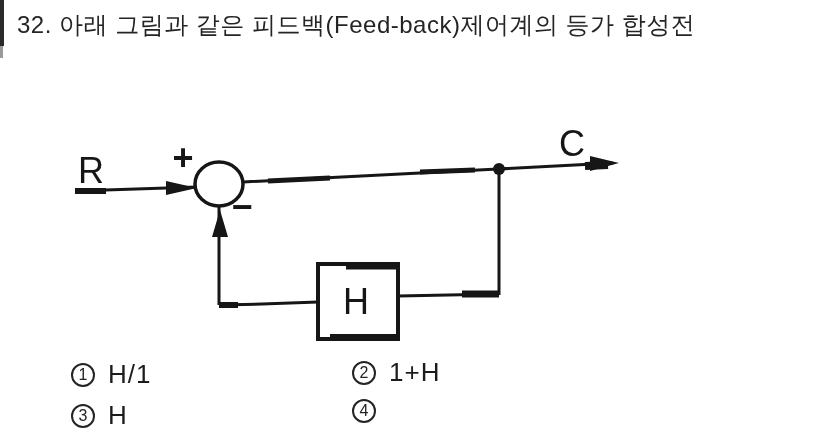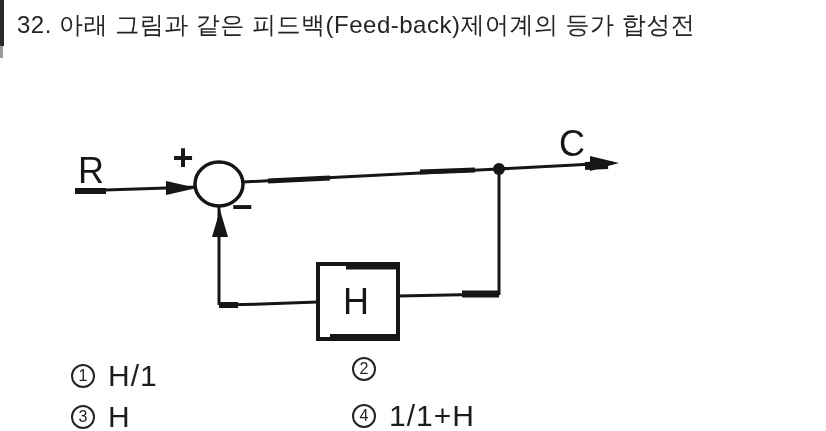--- a/index.html
+++ b/index.html
@@ -47,21 +47,21 @@
     box-sizing: border-box;
     width: 24px; height: 24px;
     border: 2px solid #242424;
     border-radius: 50%;
     display: flex; align-items: center; justify-content: center;
     font-size: 16px;
     color: #242424;
     flex: 0 0 auto;
   }
   .clabel {
-    font-size: 30px;
+    font-size: 26px;
     letter-spacing: 1px;
     color: #1c1c1c;
     white-space: nowrap;
   }
   .choice-1 { left: 71px; top: 359px; }
   .choice-2 { left: 352px; top: 357px; }
   .choice-3 { left: 71px; top: 400px; }
   .choice-4 { left: 352px; top: 399px; }
 </style>
 </head>
@@ -112,23 +112,23 @@
     <line x1="219" y1="305" x2="219" y2="207" stroke="#161616" stroke-width="3"></line>
     <polygon points="220,210 212,237 228,237" fill="#161616"></polygon>
   </svg>
 
   <div class="choice choice-1">
     <span class="cnum">1</span>
     <span class="clabel">H/1</span>
   </div>
   <div class="choice choice-2">
     <span class="cnum">2</span>
+    <span class="clabel">1+H</span>
   </div>
   <div class="choice choice-3">
     <span class="cnum">3</span>
     <span class="clabel">H</span>
   </div>
   <div class="choice choice-4">
     <span class="cnum">4</span>
-    <span class="clabel">1/1+H</span>
   </div>
 
 </div>
 
 </body></html>

